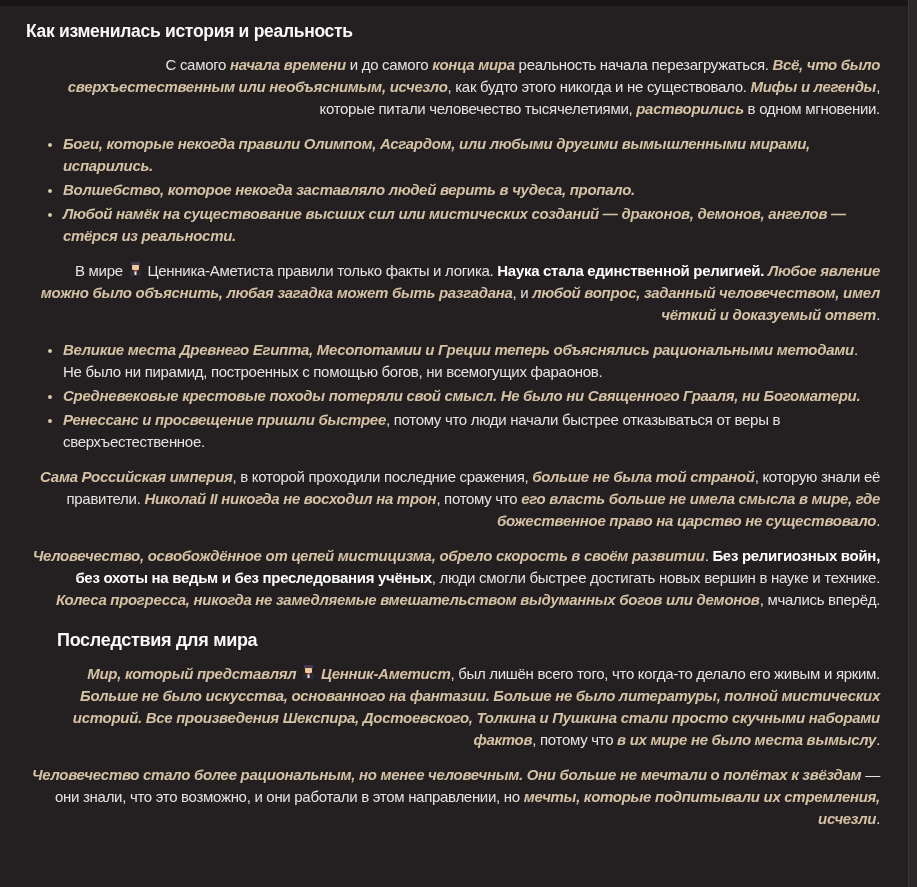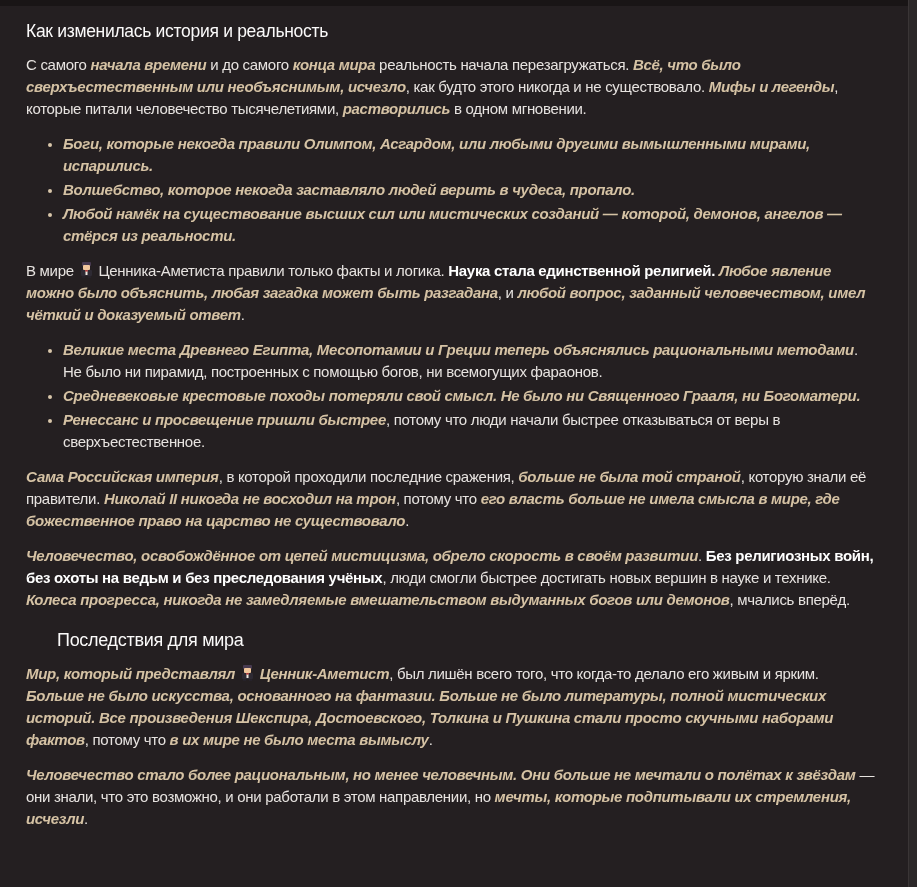--- a/index.html
+++ b/index.html
@@ -27,24 +27,24 @@
     position:absolute; top:6px; left:0; right:9px; bottom:0;
     padding:6px 28px 0 26px;
     overflow:hidden;
     color:#e7e3e0;
     font-size:15px;
     line-height:22px;
     letter-spacing:-0.3px;
   }
   h2.section-h {
     color:#fbfafa; font-size:17.5px; line-height:22px;
-    font-weight:normal; margin:8px 0 12px;
+    font-weight:bold; margin:8px 0 12px;
   }
   h2.section-h.second { font-size:18px; margin-top:18px;margin-left:31px; }
-  p.para { margin:0 0 13px; }
+  p.para { margin:0 0 13px;text-align:right; }
   ul.blist { margin:0 0 13px; padding:0 0 0 37px; }
   ul.blist li { margin:0 0 2px; }
   ul.blist li::marker { color:#d9c7aa; font-size:13px; }
   .seg-n { color:#e7e3e0; }
   .seg-e { color:#d5c2a4; font-style:italic; font-weight:bold; }
   .seg-s { color:#ffffff; font-weight:bold;margin-top:23px; }
   .emoji-ic {
     display:inline-block; width:15px; height:16px;
     vertical-align:-2px; margin:0 1px;
   }
@@ -53,21 +53,21 @@
 <body>
 
 <div class="page">
   <div class="top-edge"></div>
   <div class="article">
       <h2 class="section-h">Как изменилась история и реальность</h2>
       <p class="para"><span class="seg-n">С самого </span><span class="seg-e">начала времени</span><span class="seg-n"> и до самого </span><span class="seg-e">конца мира</span><span class="seg-n"> реальность начала перезагружаться. </span><span class="seg-e">Всё, что было сверхъестественным или необъяснимым, исчезло</span><span class="seg-n">, как будто этого никогда и не существовало. </span><span class="seg-e">Мифы и легенды</span><span class="seg-n">, которые питали человечество тысячелетиями, </span><span class="seg-e">растворились</span><span class="seg-n"> в одном мгновении.</span></p>
       <ul class="blist">
         <li><span class="seg-e">Боги, которые некогда правили Олимпом, Асгардом, или любыми другими вымышленными мирами, испарились.</span></li>
         <li><span class="seg-e">Волшебство, которое некогда заставляло людей верить в чудеса, пропало.</span></li>
-        <li><span class="seg-e">Любой намёк на существование высших сил или мистических созданий — которой, демонов, ангелов — стёрся из реальности.</span></li>
+        <li><span class="seg-e">Любой намёк на существование высших сил или мистических созданий — драконов, демонов, ангелов — стёрся из реальности.</span></li>
       </ul>
       <p class="para"><span class="seg-n">В мире </span><span><svg viewBox="0 0 15 16" class="emoji-ic">
             <rect x="3" y="0" width="9" height="4" rx="1" fill="#473a50"></rect>
             <rect x="4" y="3" width="7" height="5" rx="1" fill="#f0c69c"></rect>
             <rect x="2" y="8" width="11" height="6" rx="1" fill="#2e2a33"></rect>
             <rect x="6.5" y="8" width="2" height="5" fill="#efeae2"></rect>
             <rect x="6.2" y="8" width="2.6" height="1.6" fill="#b03a3a"></rect>
             <rect x="3" y="14" width="3" height="2" fill="#26222a"></rect>
             <rect x="9" y="14" width="3" height="2" fill="#26222a"></rect>
           </svg></span><span class="seg-n"> Ценника-Аметиста правили только факты и логика. </span><span class="seg-s">Наука стала единственной религией.</span><span class="seg-n"> </span><span class="seg-e">Любое явление можно было объяснить, любая загадка может быть разгадана</span><span class="seg-n">, и </span><span class="seg-e">любой вопрос, заданный человечеством, имел чёткий и доказуемый ответ</span><span class="seg-n">.</span></p>

